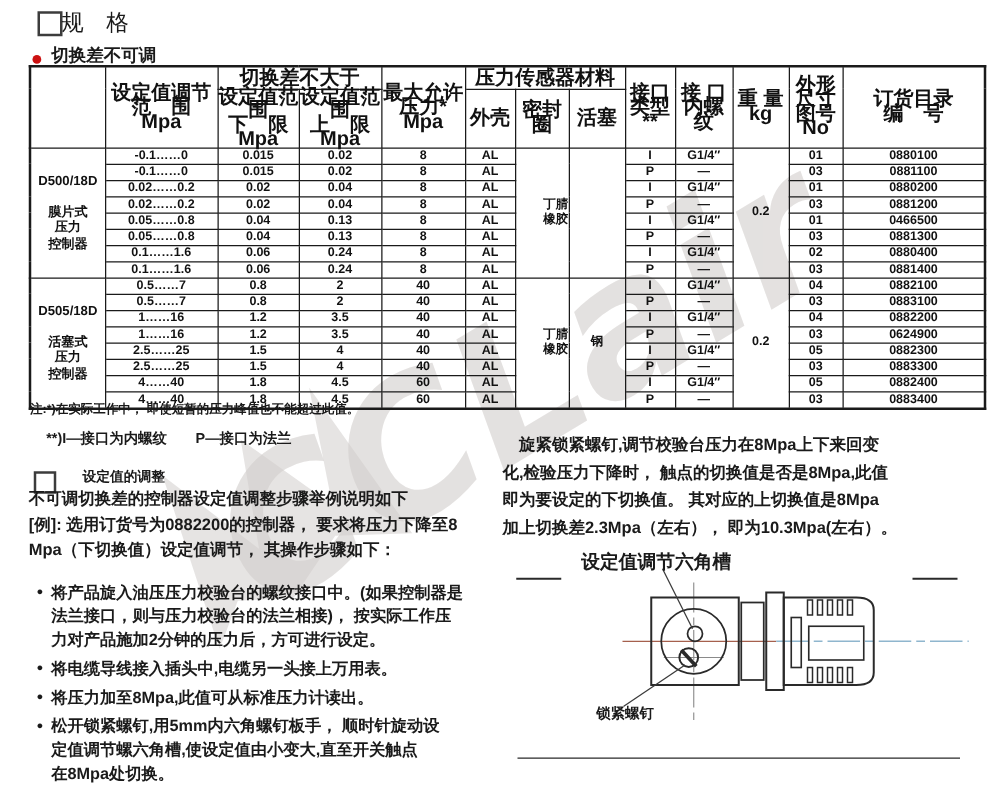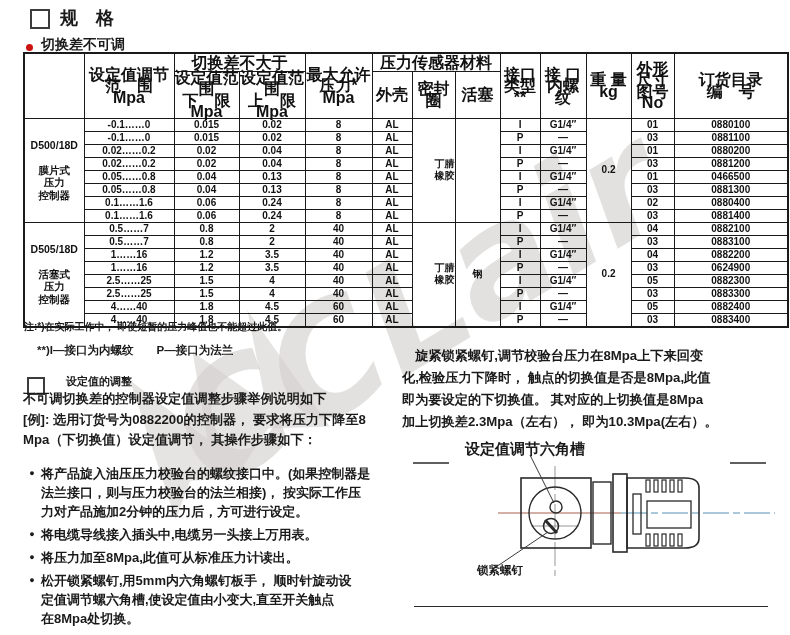--- a/index.html
+++ b/index.html
@@ -12,21 +12,21 @@
     font-size:150px;line-height:150px;color:#d2cecc;opacity:.6;
     transform:rotate(-31deg);letter-spacing:0px;white-space:nowrap;}
   .wm-swoosh{position:absolute;left:128px;top:340px;width:180px;height:150px;
     background:#d2cecc;opacity:.55;transform:rotate(-31deg);
     clip-path:polygon(0% 95%, 18% 0%, 38% 60%, 56% 5%, 76% 60%, 94% 0%, 100% 95%, 70% 75%, 40% 92%, 18% 78%);}
 
   
   .checkbox{position:absolute;width:16px;height:16px;border:2px solid #3c3c3c;background:transparent;}
   .cb1{left:30px;top:9px;}
   .cb2{left:27px;top:377px;width:14px;height:14px;}
-  .sec1-title{position:absolute;left:60px;top:6px;font-size:18px;font-weight:bold;}
+  .sec1-title{position:absolute;left:49px;top:6px;font-size:18px;font-weight:normal;}
   .red-dot{position:absolute;left:26px;top:44px;width:7px;height:7px;border-radius:50%;background:#cc1111;}
   .feature-note{position:absolute;left:41px;top:36px;font-size:14px;font-weight:bold;}
   .sec2-title{position:absolute;left:66px;top:374px;font-size:11px;font-weight:bold;font-family:Liberation Mono, monospace;}
 
   
   .spec-table{position:absolute;left:23px;top:52px;width:764px;border-collapse:collapse;
     table-layout:fixed;border:2px solid #1a1a1a;}
   .spec-table th,.spec-table td{border:1px solid #1a1a1a;text-align:center;vertical-align:middle;
     padding:0;white-space:pre-line;font-weight:bold;color:#111;}
   .spec-table th{font-size:16px;line-height:11.5px;}

